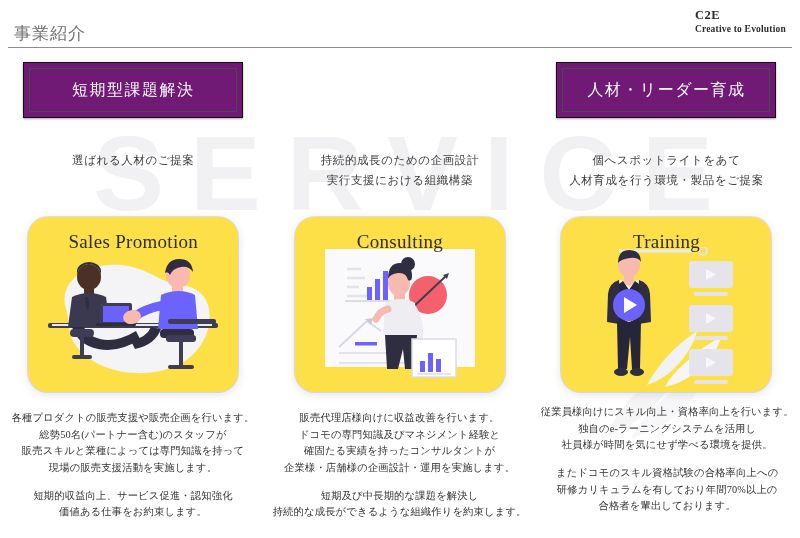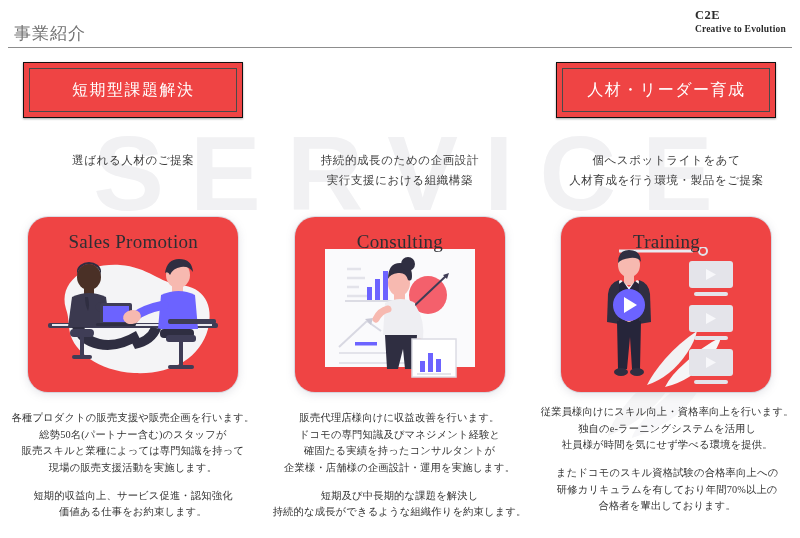--- a/index.html
+++ b/index.html
@@ -52,21 +52,21 @@
   .columns{
     position:absolute; left:0; top:52px; width:800px; height:486px;
     display:flex; z-index:2;
   }
   .col{ width:266.6px; position:relative; }
 
   
   .banner{
     position:absolute; top:10px; left:50%; transform:translateX(-50%);
     width:220px; height:56px;
-    background:#ef4444;
+    background:#701a75;
     border:1px solid #111;
     display:flex; align-items:center; justify-content:center;
     box-shadow:0 1px 2px rgba(0,0,0,.35);
   }
   .banner-inner{
     position:absolute; left:5px; top:5px; right:5px; bottom:5px;
     border:1px solid #4a4a4a;
     pointer-events:none;
   }
   .banner-label{
@@ -81,21 +81,21 @@
   .subtitle{
     position:absolute; top:98px; left:0; width:100%;
     text-align:center; font-size:11.5px; line-height:1.75;
     color:#3c3c3c; letter-spacing:.6px;
   }
 
   
   .card{
     position:absolute; top:165px; left:50%; transform:translateX(-50%);
     width:210px; height:175px;
-    background:#ef4444;
+    background:#fde047;
     border-radius:20px;
     box-shadow:0 2px 10px rgba(120,120,140,.22), 0 0 0 1px rgba(225,225,232,.9);
     overflow:hidden;
   }
   .card-title{
     position:absolute; top:14px; left:0; width:100%;
     text-align:center; font-size:19px; color:#2e2e33;
     font-family:"Liberation Serif","DejaVu Serif",serif;
     letter-spacing:.3px; z-index:3;
   }

